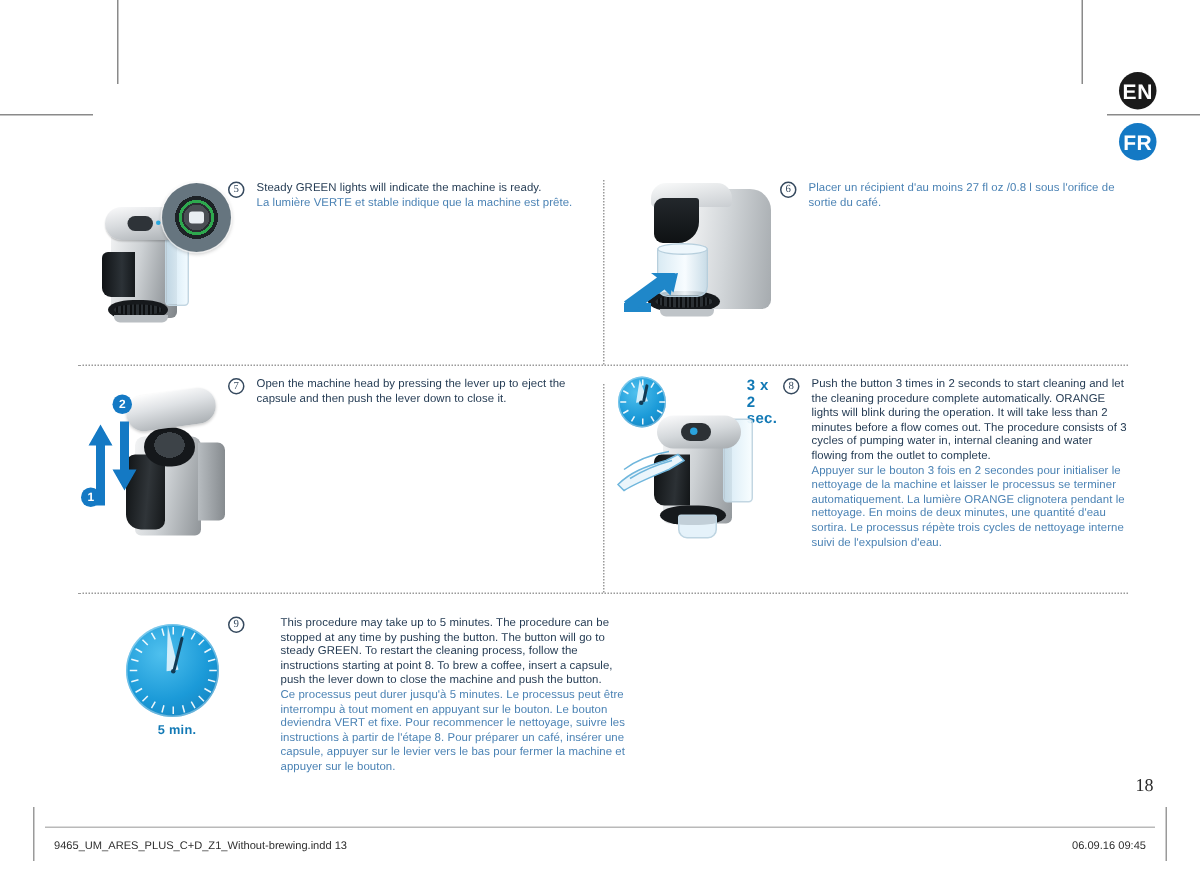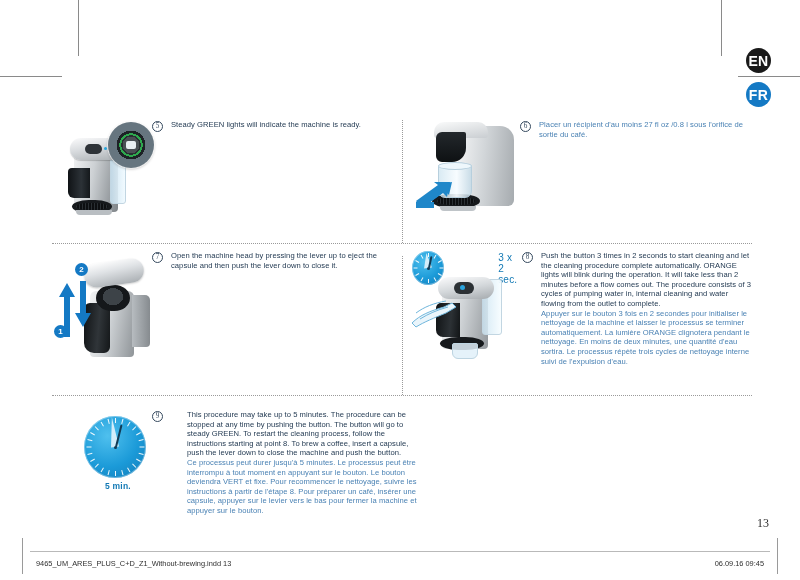--- a/index.html
+++ b/index.html
@@ -304,21 +304,21 @@
   .clock.big .wedge { border-bottom-width: 30px; }
   .clock-cap {
     position: absolute; left: 50%; top: 50%; width: 3px; height: 3px;
     margin: -1.5px 0 0 -1.5px; border-radius: 50%; background: #123b55;
   }
   .clock-label {
     font-size: 8.5px; font-weight: bold; color: #1279b5;
     text-align: center; margin-top: 3px; letter-spacing: .2px;
   }
   .clock-side {
-    font-size: 10px; font-weight: normal; color: #1279b5;
+    font-size: 10px; font-weight: bold; color: #1279b5;
     line-height: 11px; letter-spacing: .2px; margin-left: 48px;
   }
 
   
   .page-number {
     position: absolute; right: 31px; bottom: 49px;
     font-size: 12px; color: #2b2b2b;
     font-family: "Liberation Serif", serif;
   }
   .footer-rule {
@@ -376,20 +376,21 @@
             </div>
             <div class="m-slot"></div>
             <div class="m-tray"></div>
             <div class="m-foot"></div>
             <div class="callout"></div>
           </div>
         </div>
         <div class="text-col">
           <div class="stepnum">5</div>
           <p class="para en-text">Steady GREEN lights will indicate the machine is ready.</p>
+          <p class="para fr-text sp">La lumière VERTE et stable indique que la machine est prête.</p>
         </div>
       </div>
 
       <div class="cell cell-right">
         <div class="figure">
           <div class="cupfig">
             <div class="cf-body"></div>
             <div class="cf-head"></div>
             <div class="cf-outlet"></div>
             <div class="cf-tray"></div>
@@ -532,19 +533,19 @@
         <div class="text-col" style="padding-left:20px;">
           <div class="stepnum">9</div>
           <p class="para en-text" style="width:232px;">This procedure may take up to 5 minutes. The procedure can be stopped at any time by pushing the button. The button will go to steady GREEN. To restart the cleaning process, follow the instructions starting at point 8. To brew a coffee, insert a capsule, push the lever down to close the machine and push the button.</p>
           <p class="para fr-text sp" style="width:232px;">Ce processus peut durer jusqu'à 5 minutes. Le processus peut être interrompu à tout moment en appuyant sur le bouton. Le bouton deviendra VERT et fixe. Pour recommencer le nettoyage, suivre les instructions à partir de l'étape 8. Pour préparer un café, insérer une capsule, appuyer sur le levier vers le bas pour fermer la machine et appuyer sur le bouton.</p>
         </div>
       </div>
     </div>
 
   </div>
 
-  <div class="page-number">13</div>
+  <div class="page-number">18</div>
 
   <div class="footer-rule"></div>
   <div class="footer-left">9465_UM_ARES_PLUS_C+D_Z1_Without-brewing.indd   13</div>
   <div class="footer-right">06.09.16   09:45</div>
 
 </div>
 
 </body></html>

